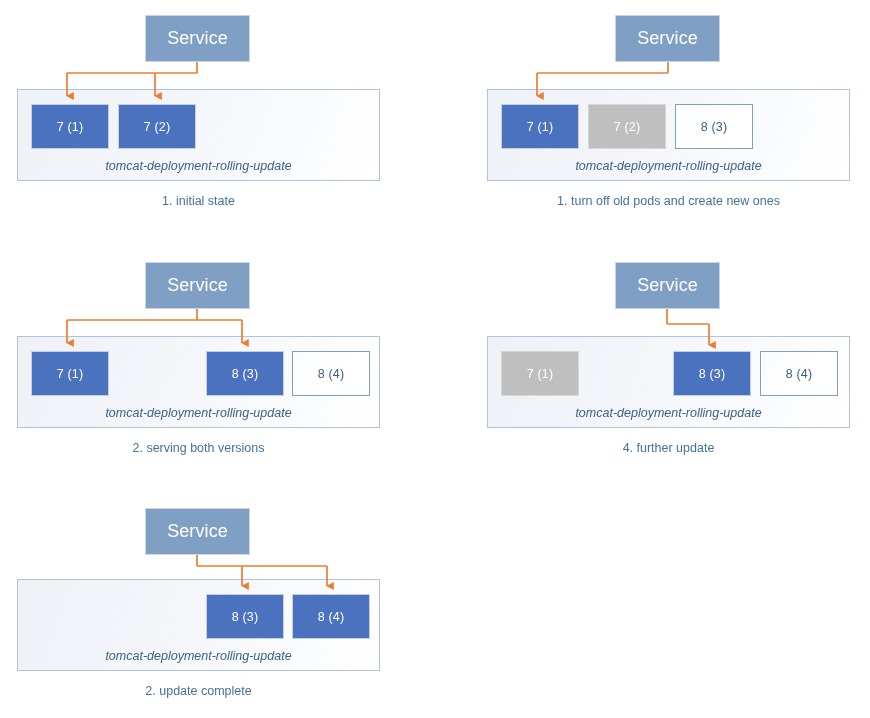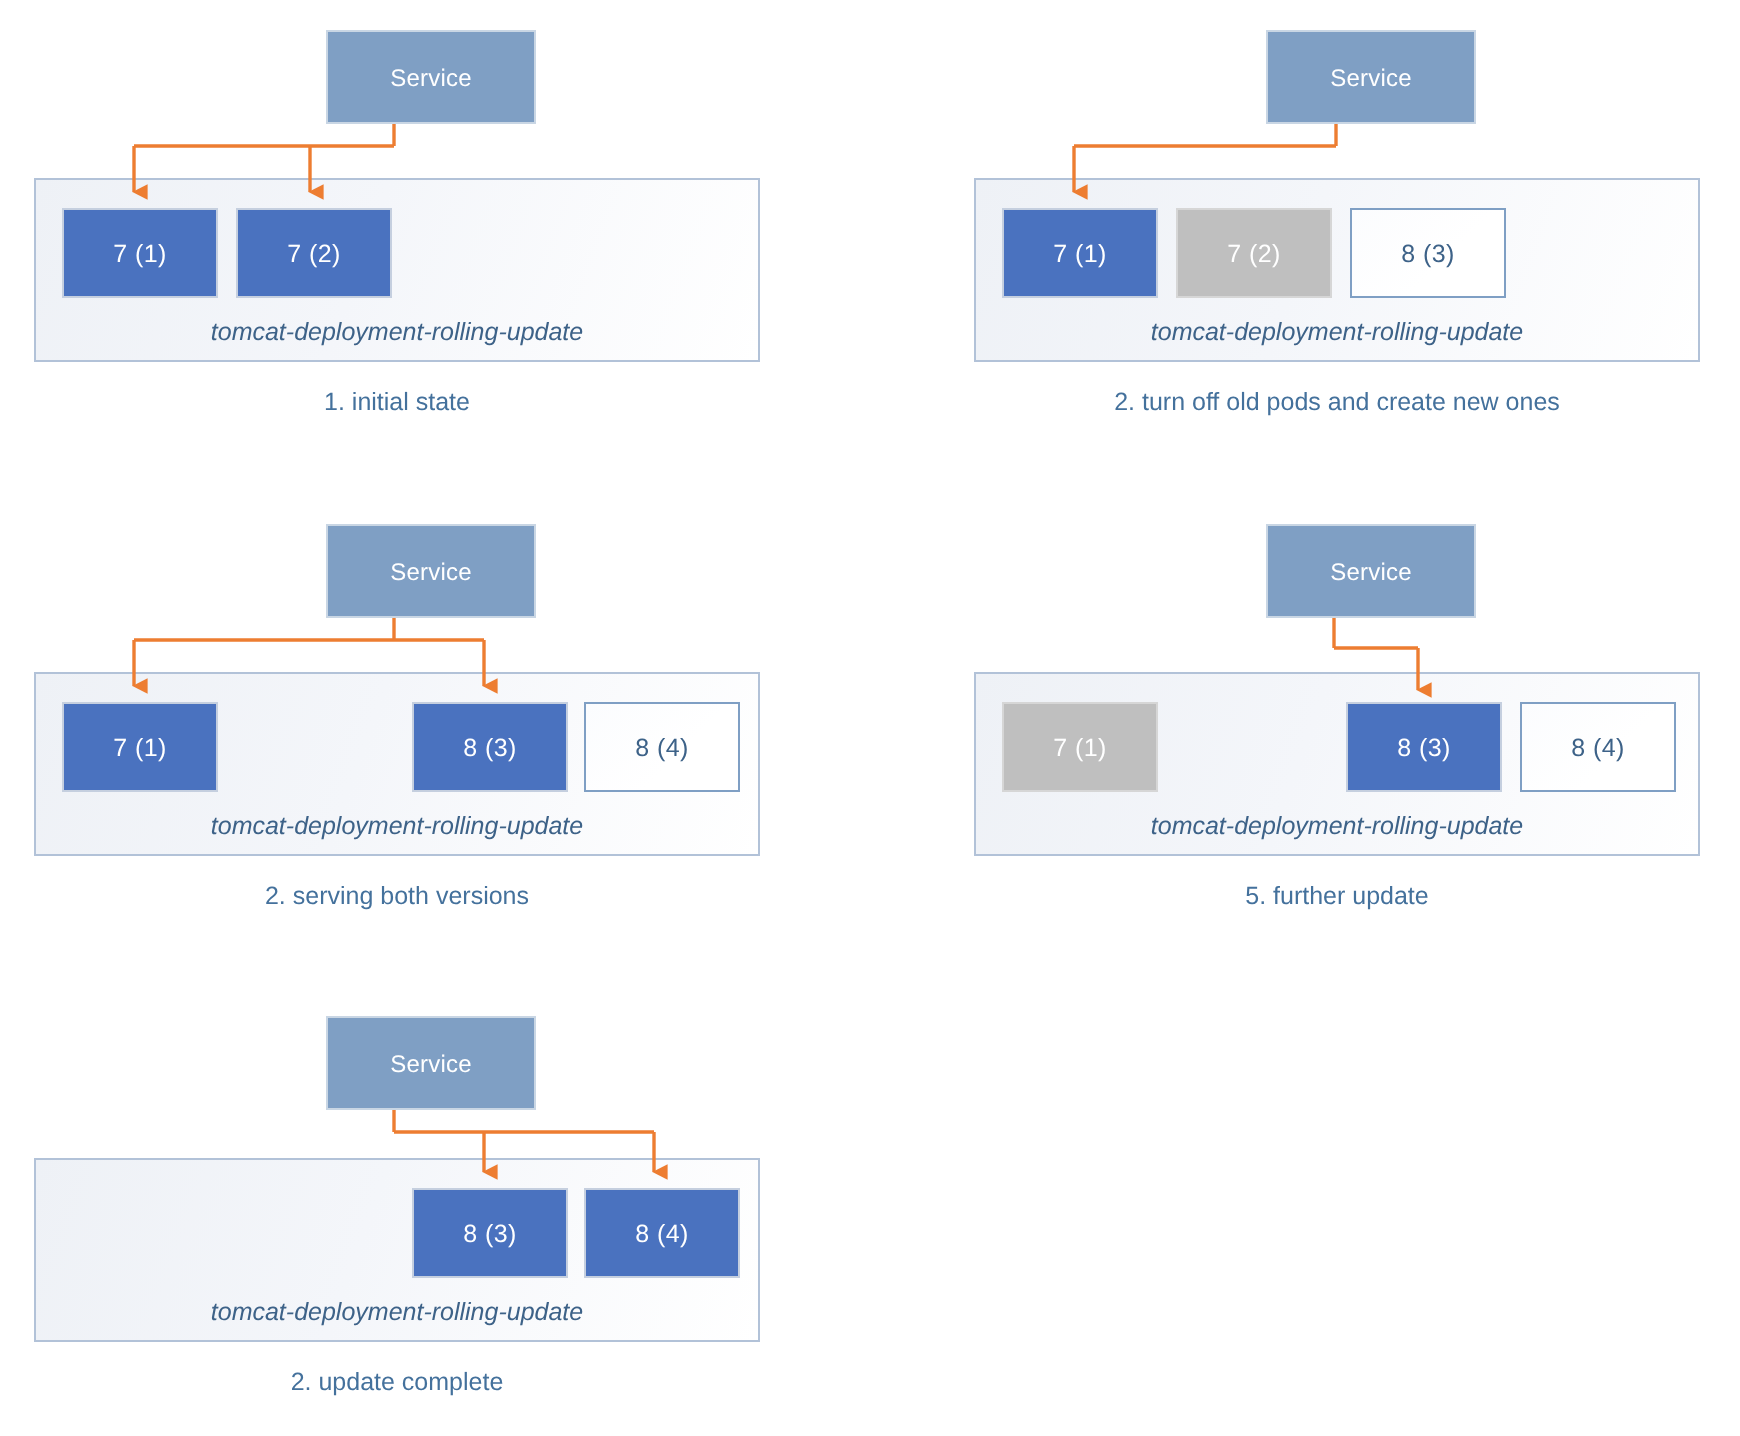--- a/index.html
+++ b/index.html
@@ -15,24 +15,23 @@
   .panel{position:absolute;}
 
   
   .service{
     position:absolute;
     width:105px;height:47px;
     background:#7f9fc4;
     border:1px solid #c9d6e4;
     box-sizing:border-box;
     color:#ffffff;
-    font-size:12px;
+    font-size:18px;
     display:flex;align-items:center;justify-content:center;
     letter-spacing:.1px;
-    margin-left:18px;
   }
 
   
   .deployment{
     position:absolute;
     width:363px;height:92px;
     background:linear-gradient(110deg,#eef1f6 0%,#f4f6fa 45%,#ffffff 100%);
     border:1px solid #b2c2d8;
     box-sizing:border-box;
   }
@@ -104,21 +103,21 @@
     <div class="service" style="left:615px;top:15px;">Service</div>
 
     <div class="deployment" style="left:487px;top:89px;">
       <div class="deployment-label">tomcat-deployment-rolling-update</div>
     </div>
 
     <div class="pod blue" style="left:501px;top:104px;">7 (1)</div>
     <div class="pod gray" style="left:588px;top:104px;">7 (2)</div>
     <div class="pod outline" style="left:675px;top:104px;">8 (3)</div>
 
-    <div class="caption" style="left:487px;top:194px;width:363px;">2. turn off old pods and create new ones</div>
+    <div class="caption" style="left:487px;top:194px;width:363px;">1. turn off old pods and create new ones</div>
   </div>
 
   <div class="panel">
     <div class="service" style="left:145px;top:262px;">Service</div>
 
     <div class="deployment" style="left:17px;top:336px;">
       <div class="deployment-label">tomcat-deployment-rolling-update</div>
     </div>
 
     <div class="pod blue" style="left:31px;top:351px;">7 (1)</div>
@@ -132,21 +131,21 @@
     <div class="service" style="left:615px;top:262px;">Service</div>
 
     <div class="deployment" style="left:487px;top:336px;">
       <div class="deployment-label">tomcat-deployment-rolling-update</div>
     </div>
 
     <div class="pod gray" style="left:501px;top:351px;">7 (1)</div>
     <div class="pod blue" style="left:673px;top:351px;">8 (3)</div>
     <div class="pod outline" style="left:760px;top:351px;">8 (4)</div>
 
-    <div class="caption" style="left:487px;top:441px;width:363px;">5. further update</div>
+    <div class="caption" style="left:487px;top:441px;width:363px;">4. further update</div>
   </div>
 
   <div class="panel">
     <div class="service" style="left:145px;top:508px;">Service</div>
 
     <div class="deployment" style="left:17px;top:579px;">
       <div class="deployment-label">tomcat-deployment-rolling-update</div>
     </div>
 
     <div class="pod blue" style="left:206px;top:594px;">8 (3)</div>

